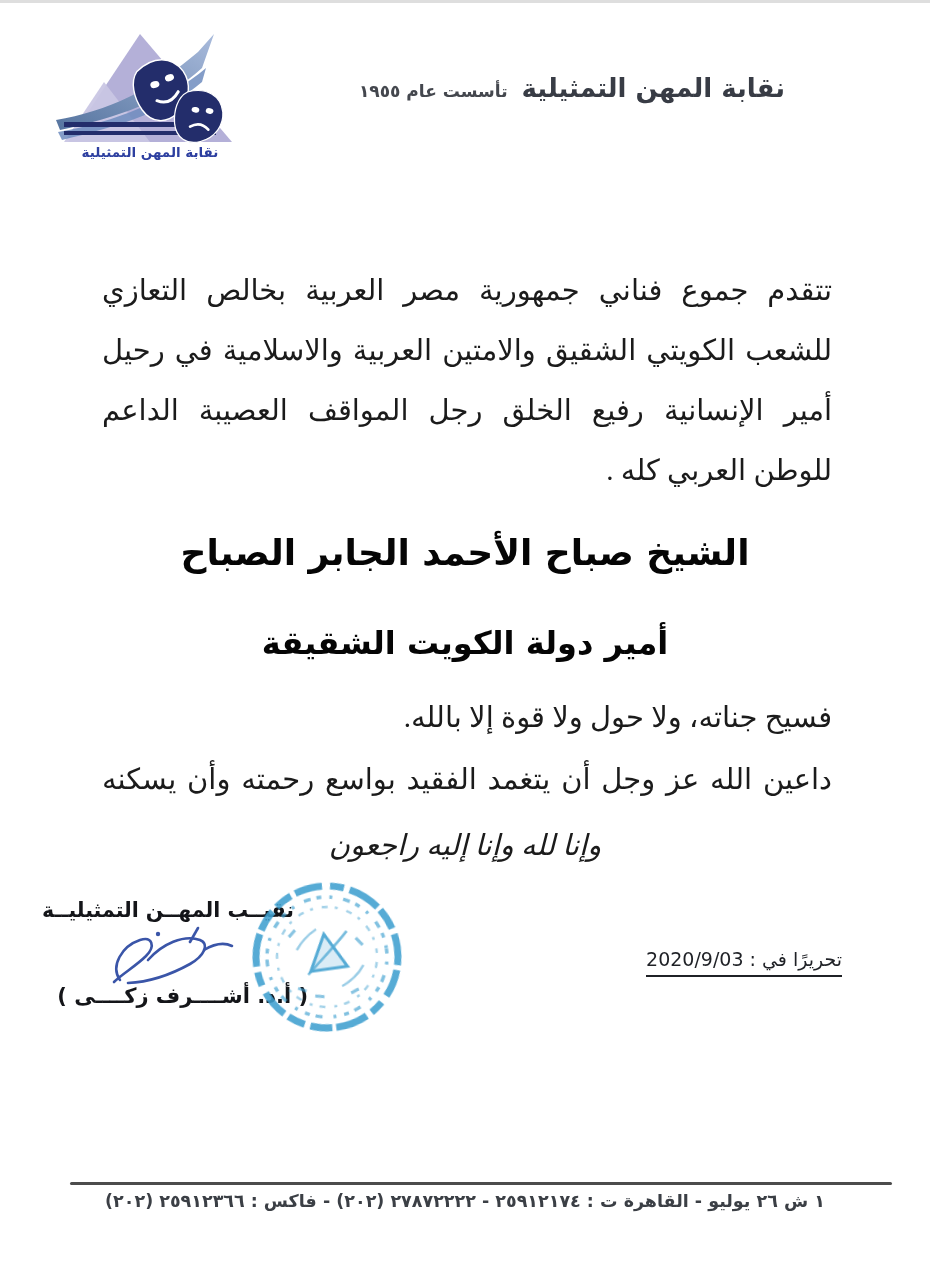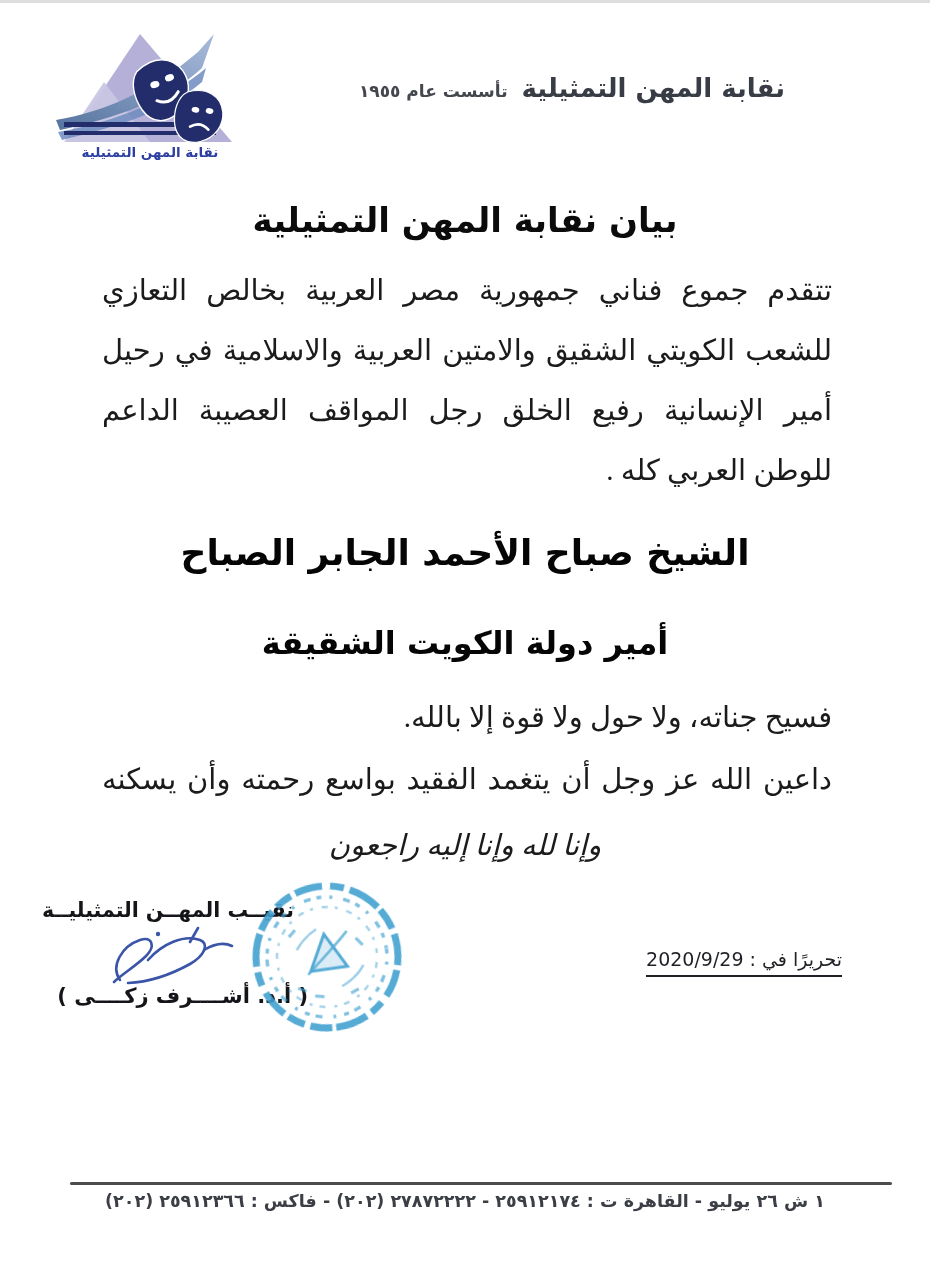--- a/index.html
+++ b/index.html
@@ -124,21 +124,20 @@
       </g>
     </svg>
     <div class="logo-caption">نقابة المهن التمثيلية</div>
   </div>
 
   <div class="header-block">
     <div class="org-name">نقابة المهن التمثيلية</div>
     <div class="founded">تأسست عام ١٩٥٥</div>
   </div>
 
-  <div class="statement-title">بيان نقابة المهن التمثيلية</div>
 
   <div class="para p1">
     <div class="line just">تتقدم جموع فناني جمهورية مصر العربية بخالص التعازي</div>
     <div class="line just">للشعب الكويتي الشقيق والامتين العربية والاسلامية في رحيل</div>
     <div class="line just">أمير الإنسانية رفيع الخلق رجل المواقف العصيبة الداعم</div>
     <div class="line endline">للوطن العربي كله .</div>
   </div>
 
   <div class="big-heading name-heading">الشيخ صباح الأحمد الجابر الصباح</div>
   <div class="big-heading title-heading">أمير دولة الكويت الشقيقة</div>
@@ -170,18 +169,18 @@
       <circle cx="81" cy="81" r="60" stroke-width="3.4" stroke-dasharray="5 8 3 11 7 6" opacity="0.75"></circle>
       <circle cx="81" cy="81" r="50" stroke-width="2.4" stroke-dasharray="3 9 6 7" opacity="0.55"></circle>
       <path d="M81,58 L63,93 L100,93 Z" stroke-width="3" fill="rgba(63,160,208,0.22)"></path>
       <path d="M60,96 C76,82 92,70 104,58" stroke-width="2.6" opacity="0.8"></path>
       <path d="M52,70 C58,62 66,56 74,52" stroke-width="2.4" opacity="0.6"></path>
       <path d="M92,112 C102,108 110,102 116,94" stroke-width="2.4" opacity="0.6"></path>
       <path d="M48,108 l8,4 M64,118 l9,2 M100,120 l8,-3 M118,74 l-6,-8 M46,56 l7,-6" stroke-width="3" opacity="0.7"></path>
     </g>
   </svg>
 
-  <div class="issue-date">تحريرًا في : 2020/9/29</div>
+  <div class="issue-date">تحريرًا في : 2020/9/03</div>
 
   <div class="footer-divider"></div>
   <div class="footer-ar">١ ش ٢٦ يوليو - القاهرة ت : ٢٥٩١٢١٧٤ - ٢٧٨٧٢٢٢٢ (٢٠٢) - فاكس : ٢٥٩١٢٣٦٦ (٢٠٢)</div>
 
 </div>
 
 </body></html>

